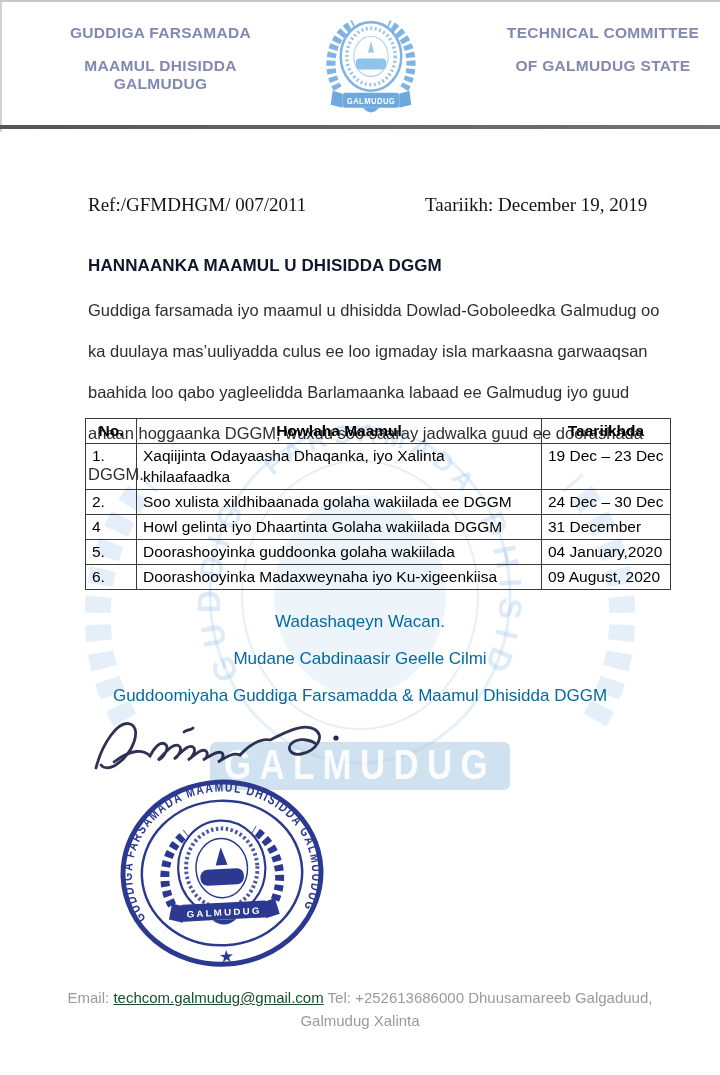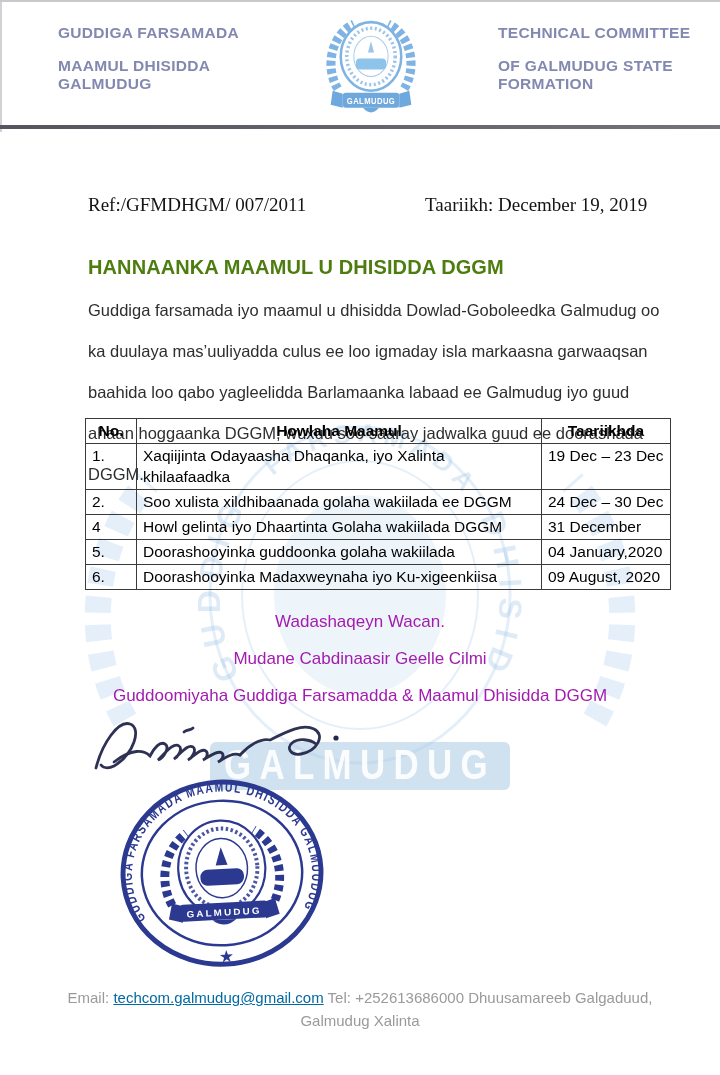--- a/index.html
+++ b/index.html
@@ -6,59 +6,59 @@
   .page{
     position:relative;width:720px;height:1075px;background:#ffffff;
     font-family:"Liberation Sans",sans-serif;overflow:hidden;
     border-top:2px solid #c9c9cd;
   }
   .page::before{
     content:"";position:absolute;left:0;top:0;width:2px;height:130px;background:#d2d2d6;
   }
   
   .letterhead{position:absolute;left:0;top:0;width:720px;height:124px;}
-  .org{position:absolute;top:22px;text-align:left;color:#8388b0;font-weight:bold;
+  .org{position:absolute;top:22px;text-align:center;color:#8388b0;font-weight:bold;
        font-size:15.5px;letter-spacing:.3px;line-height:1.2;}
   .org .l1{margin-bottom:14px;}
   .org.left{left:58px;width:205px;}
   .org.right{left:498px;width:210px;}
   .logo{position:absolute;left:320px;top:6px;width:102px;height:116px;}
   .rule{position:absolute;left:0;top:123px;width:720px;height:4px;
         background:linear-gradient(90deg,#55555f 0%,#62626c 45%,#73737b 100%);}
   
   .refline{position:absolute;left:88px;top:192px;width:575px;
            font-family:"Liberation Serif",serif;font-size:19px;color:#141414;}
   .refline .date{position:absolute;left:337px;top:0;}
   
-  .subject{position:absolute;left:88px;top:254px;margin:0;font-size:20px;
-           font-weight:bold;color:#4d7c0f;letter-spacing:.1px;}
+  .subject{position:absolute;left:88px;top:254px;margin:0;font-size:17px;
+           font-weight:bold;color:#0f172a;letter-spacing:.1px;}
   .body-par{position:absolute;left:88px;top:288px;width:572px;margin:0;
             font-size:16.5px;line-height:41px;color:#2e2e2e;}
   
   table.sched{position:absolute;left:85px;top:416px;border-collapse:collapse;
               font-size:15.5px;color:#000000;background:transparent;}
   table.sched th,table.sched td{border:1.6px solid #3a3a3a;padding:1px 6px 2px 6px;
               vertical-align:top;line-height:21px;background:transparent;}
   table.sched th{font-weight:bold;text-align:center;}
   .col-no{width:38px;}
   .col-task{width:392px;}
   .col-date{width:116px;}
   
   .closing{position:absolute;left:0;top:610px;width:720px;text-align:center;
-           color:#a21caf;font-size:17px;}
+           color:#0369a1;font-size:17px;}
   .closing div{margin-bottom:17px;}
   
   .signature{position:absolute;left:88px;top:708px;width:262px;height:74px;}
   .stamp{position:absolute;left:112px;top:772px;width:222px;height:198px;transform:rotate(-3deg);}
   
   .watermark{position:absolute;left:30px;top:388px;width:660px;height:440px;pointer-events:none;}
   
   .footer{position:absolute;left:40px;top:984px;width:640px;text-align:center;
           color:#9a9a9a;font-size:15px;line-height:23px;}
-  .footer a{color:#0369a1;text-decoration:underline;}
+  .footer a{color:#14532d;text-decoration:underline;}
   .content{position:relative;z-index:2;}
 </style>
 </head>
 <body>
 
 <div class="page">
 
   <svg class="watermark" viewBox="0 0 660 440" xmlns="http://www.w3.org/2000/svg">
     <defs>
       <path id="wmTop" d="M210,129 A138,152 0 0 1 450,129" fill="none"></path>
@@ -105,21 +105,20 @@
           <polygon points="88,82 78,85 78,99 90,96" fill="#6fa8dc"></polygon>
           <rect x="22" y="84" width="56" height="15" rx="3" fill="#6fa8dc"></rect>
           <path d="M42,99 q8,9 16,0 z" fill="#6fa8dc"></path>
           <text x="50" y="95" text-anchor="middle" font-family="Liberation Sans, sans-serif" font-weight="bold" font-size="9" fill="#ffffff" letter-spacing="0.5" textLength="48" lengthAdjust="spacingAndGlyphs">GALMUDUG</text>
         </svg>
       </div>
 
       <div class="org right">
         <div class="l1">TECHNICAL COMMITTEE</div>
         <div>OF GALMUDUG STATE</div>
-        <div>FORMATION</div>
       </div>
     </header>
 
     <div class="rule"></div>
 
     <div class="refline">
       <span>Ref:/GFMDHGM/ 007/2011</span>
       <span class="date">Taariikh: December 19, 2019</span>
     </div>
 

